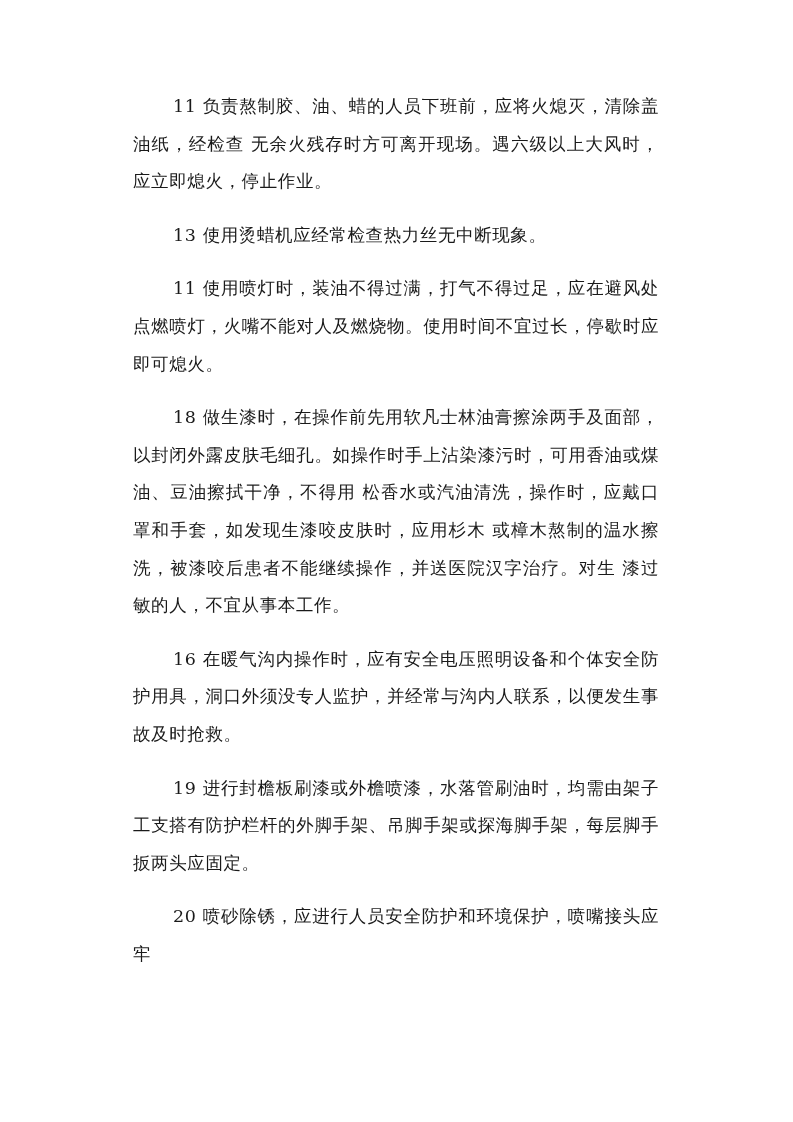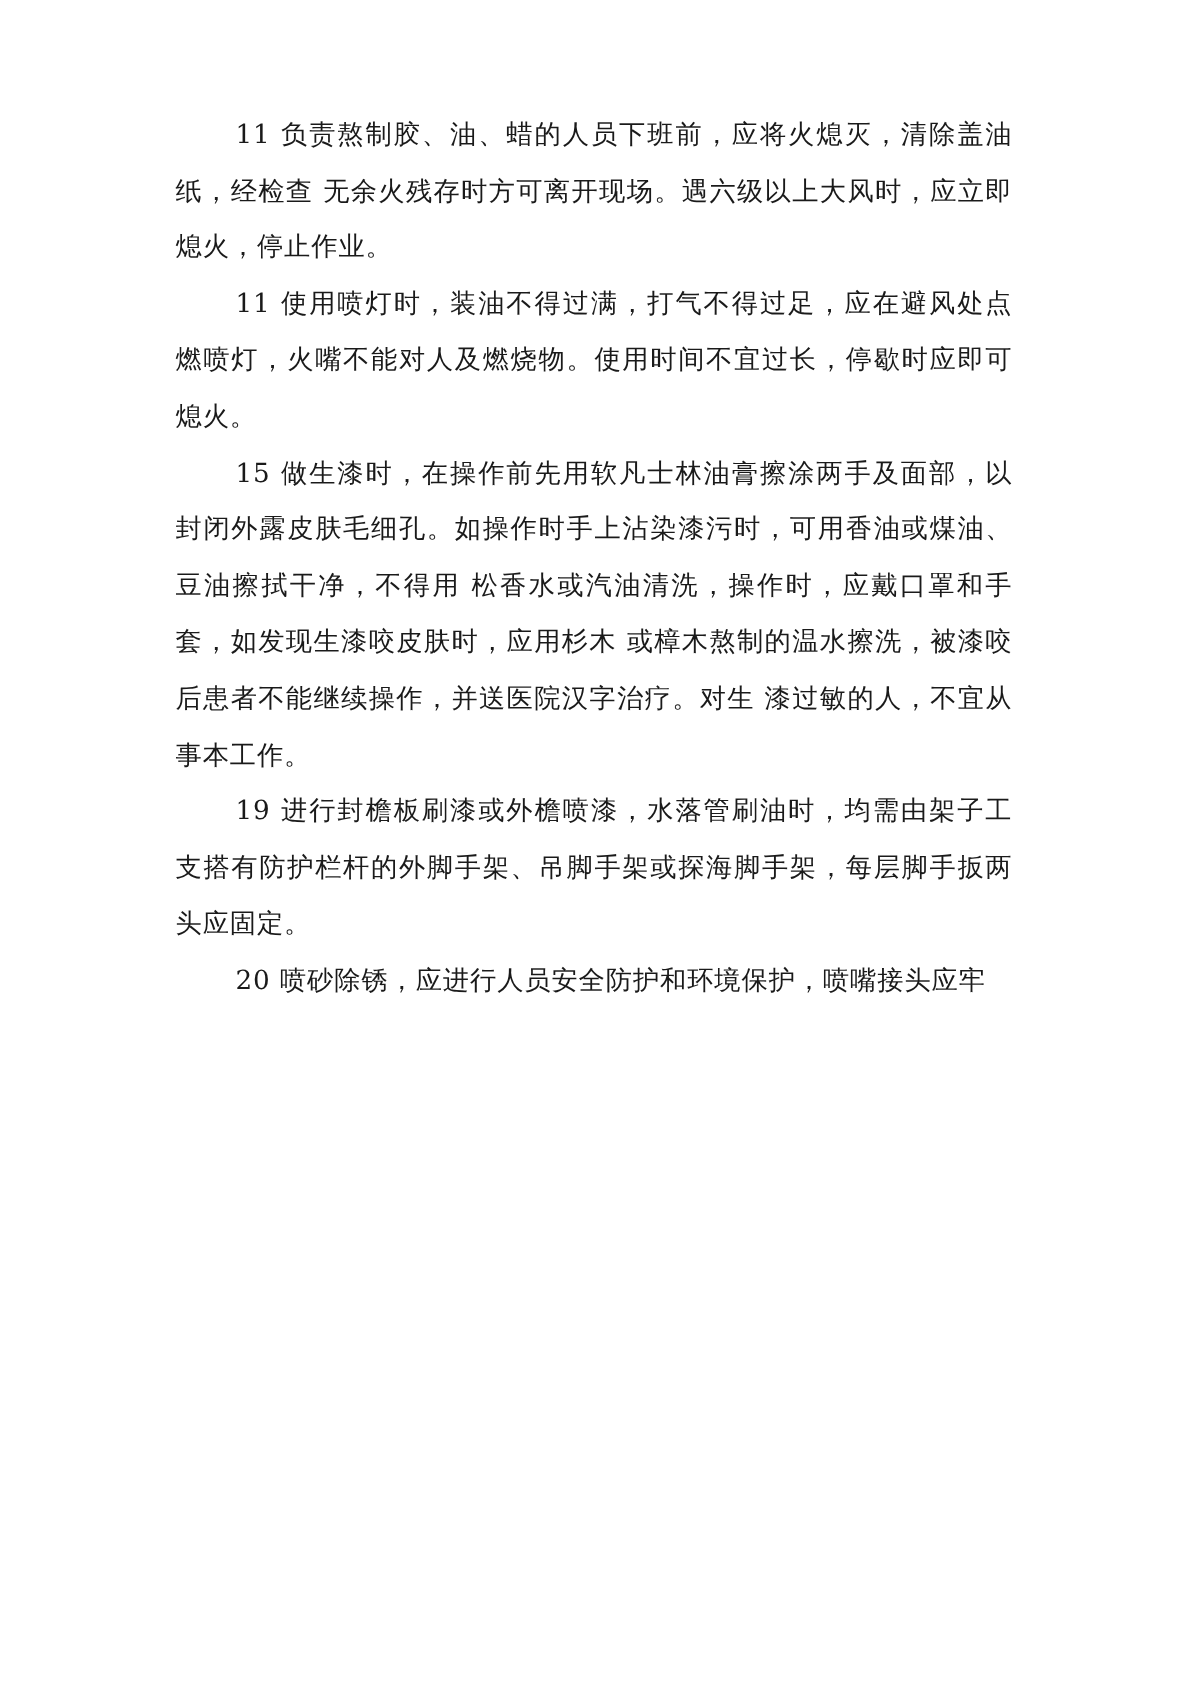--- a/index.html
+++ b/index.html
@@ -10,28 +10,30 @@
     top: 72px;
     width: 558px;
     font-family: "DejaVu Serif", "Liberation Serif", serif;
     font-size: 17.5px;
     line-height: 37.6px;
     color: #1a1a1a;
     text-align: justify;
     text-justify: inter-character;
   }
   .para {
-    margin: 0;
+    margin: 16px;
     text-indent: 40px;
     word-break: break-all;
     letter-spacing: 0.6px;
   }
 </style>
 </head>
 <body>
 
 <div class="page">
   <p class="para">11 负责熬制胶、油、蜡的人员下班前，应将火熄灭，清除盖油纸，经检查 无余火残存时方可离开现场。遇六级以上大风时，应立即熄火，停止作业。</p>
+  <p class="para">13 使用烫蜡机应经常检查热力丝无中断现象。</p>
   <p class="para">11 使用喷灯时，装油不得过满，打气不得过足，应在避风处点燃喷灯，火嘴不能对人及燃烧物。使用时间不宜过长，停歇时应即可熄火。</p>
-  <p class="para">15 做生漆时，在操作前先用软凡士林油膏擦涂两手及面部，以封闭外露皮肤毛细孔。如操作时手上沾染漆污时，可用香油或煤油、豆油擦拭干净，不得用 松香水或汽油清洗，操作时，应戴口罩和手套，如发现生漆咬皮肤时，应用杉木 或樟木熬制的温水擦洗，被漆咬后患者不能继续操作，并送医院汉字治疗。对生 漆过敏的人，不宜从事本工作。</p>
+  <p class="para">18 做生漆时，在操作前先用软凡士林油膏擦涂两手及面部，以封闭外露皮肤毛细孔。如操作时手上沾染漆污时，可用香油或煤油、豆油擦拭干净，不得用 松香水或汽油清洗，操作时，应戴口罩和手套，如发现生漆咬皮肤时，应用杉木 或樟木熬制的温水擦洗，被漆咬后患者不能继续操作，并送医院汉字治疗。对生 漆过敏的人，不宜从事本工作。</p>
+  <p class="para">16 在暖气沟内操作时，应有安全电压照明设备和个体安全防护用具，洞口外须没专人监护，并经常与沟内人联系，以便发生事故及时抢救。</p>
   <p class="para">19 进行封檐板刷漆或外檐喷漆，水落管刷油时，均需由架子工支搭有防护栏杆的外脚手架、吊脚手架或探海脚手架，每层脚手扳两头应固定。</p>
   <p class="para">20 喷砂除锈，应进行人员安全防护和环境保护，喷嘴接头应牢</p>
 </div>
 
 </body></html>

